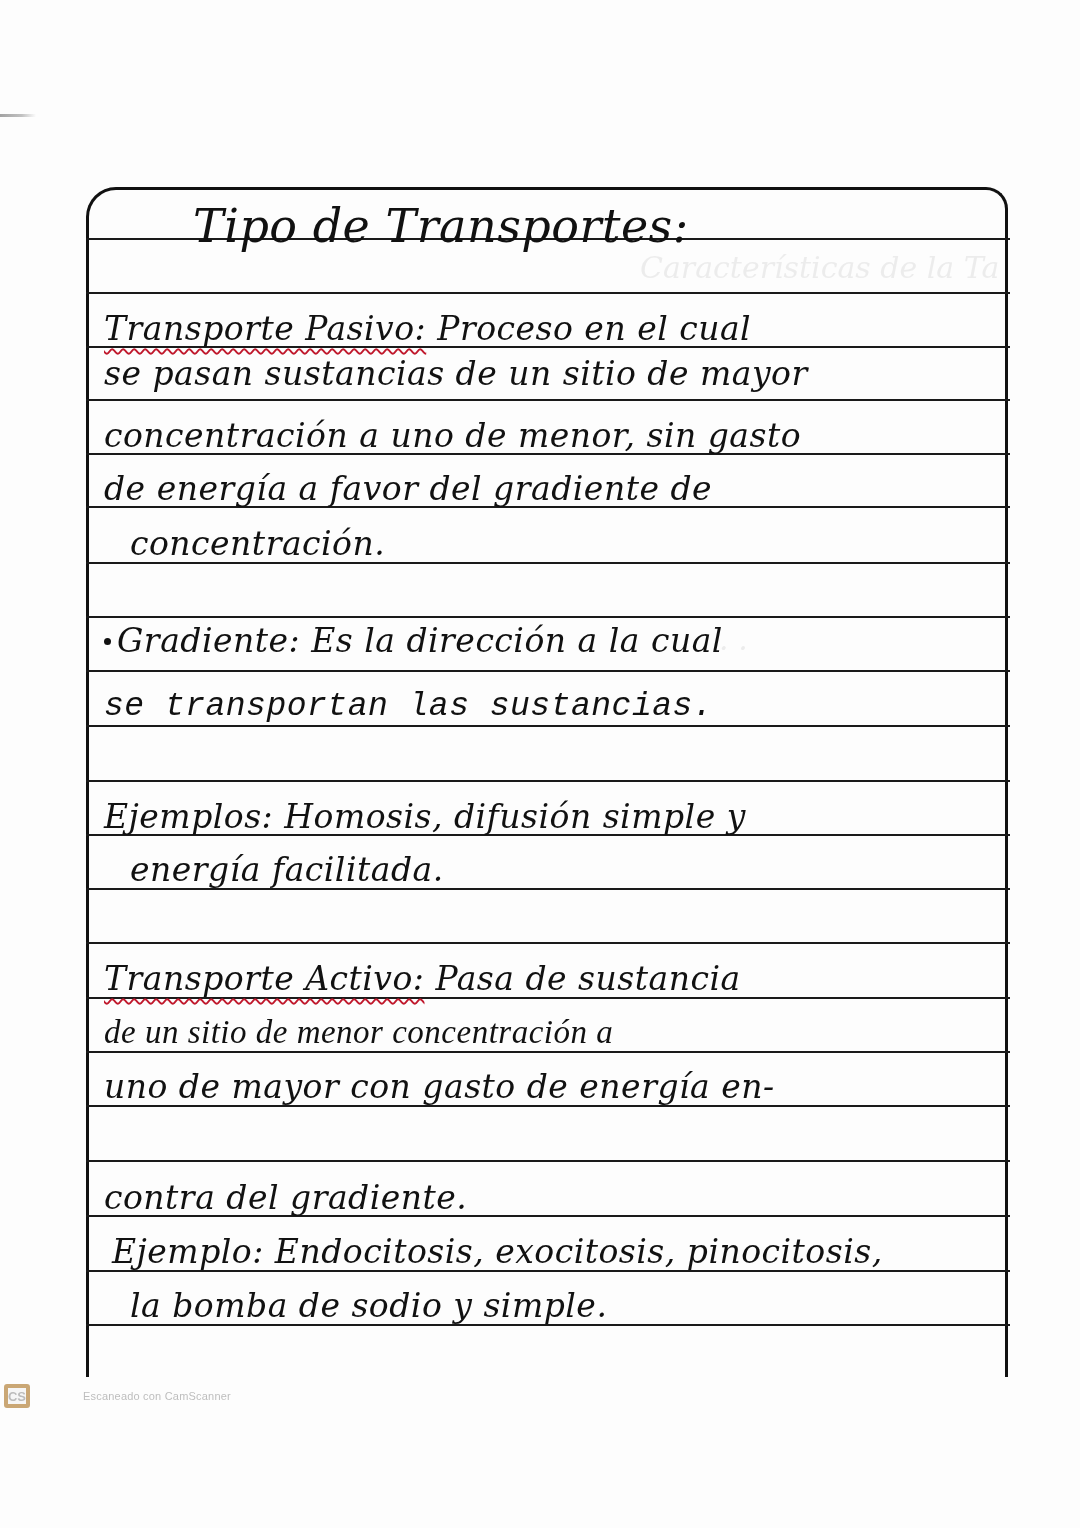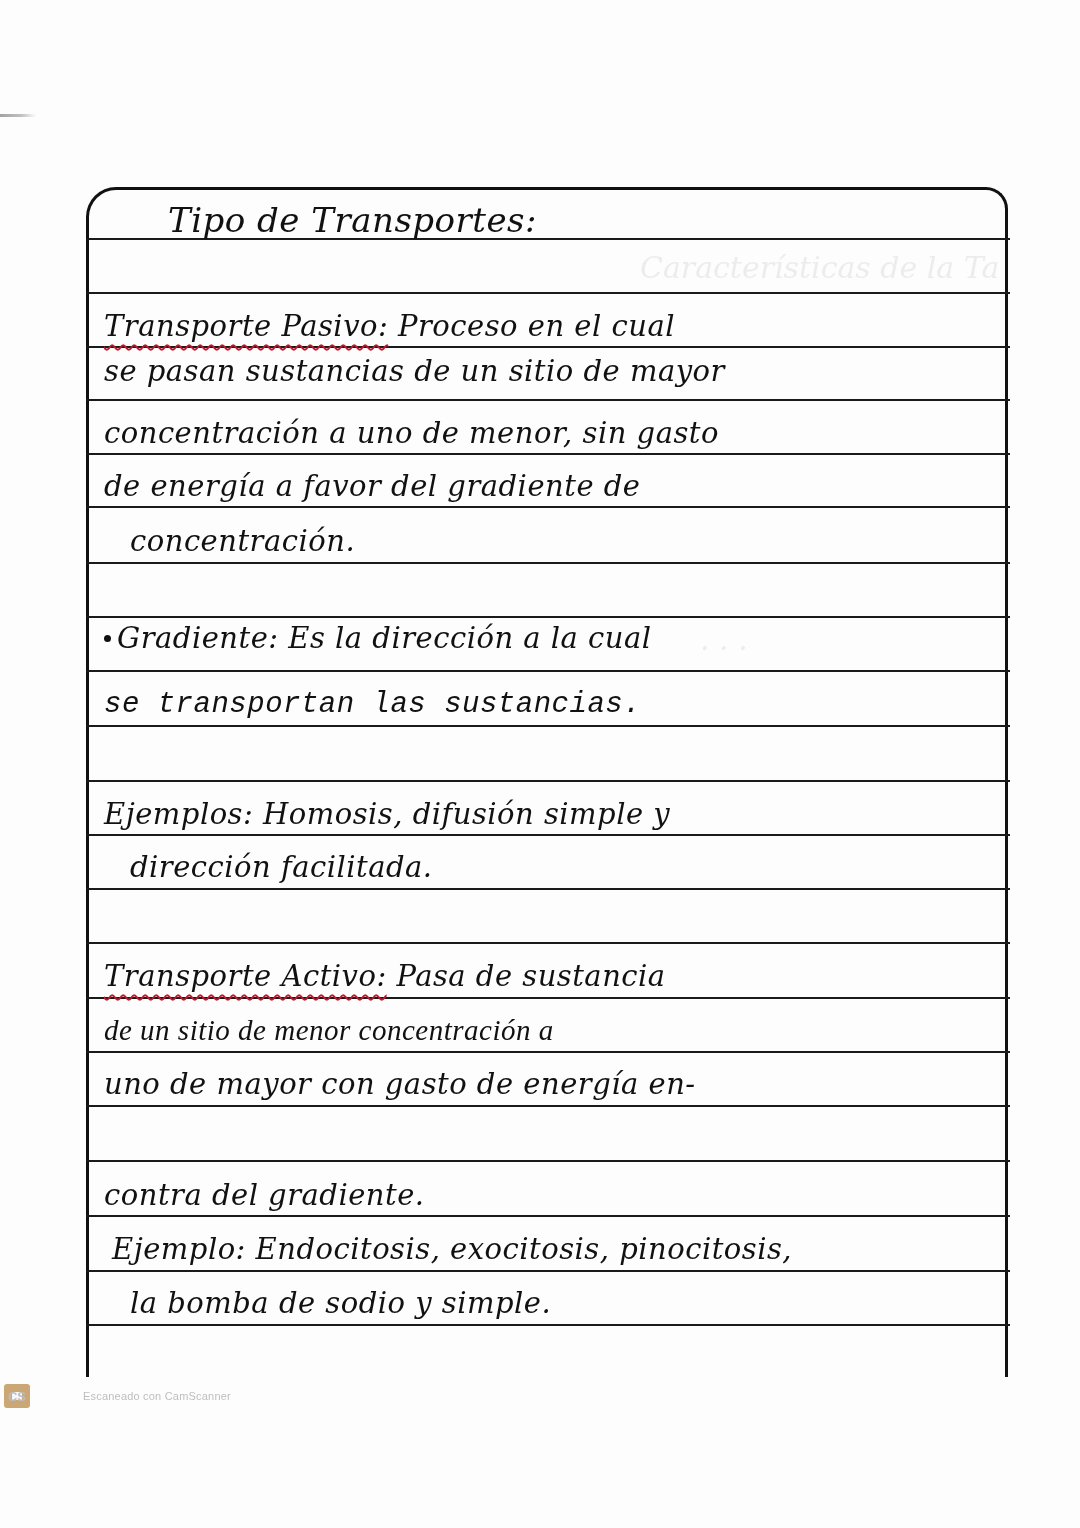--- a/index.html
+++ b/index.html
@@ -46,28 +46,28 @@
       left: 86px;
       width: 924px;
       height: 2px;
       background: #1a1a1a;
     }
     .line-text {
       position: absolute;
       left: 104px;
       font-family: "DejaVu Serif", serif;
       font-style: italic;
-      font-size: 29px;
+      font-size: 33px;
       color: #111;
       white-space: nowrap;
       letter-spacing: 0.5px;
       line-height: 1;
     }
     .line-text.indent-1 { left: 130px; }
-    .line-text.title { left: 168px; font-size: 34px; }
+    .line-text.title { left: 193px; font-size: 46px; }
     .wavy {
       text-decoration: underline wavy #c0182c;
       text-decoration-thickness: 2px;
       text-underline-offset: 8px;
     }
     .bullet {
       display: inline-block;
       width: 7px;
       height: 7px;
       border-radius: 50%;
@@ -82,21 +82,21 @@
       left: 4px;
       top: 1384px;
       display: flex;
       align-items: center;
       gap: 6px;
       opacity: 0.55;
     }
     .cs-badge {
       width: 26px;
       height: 24px;
-      border: 8px solid #a16207;
+      border: 4px solid #a16207;
       border-radius: 3px;
       box-sizing: border-box;
       display: flex;
       align-items: center;
       justify-content: center;
       font-family: "Liberation Sans", sans-serif;
       font-size: 13px;
       font-weight: bold;
       color: #888;
       background: #f2f2f2;
@@ -160,21 +160,21 @@
 <div class="line-text" style="top:419px;">concentración a uno de menor, sin gasto</div>
 <div class="line-text" style="top:472px;">de energía a favor del gradiente de</div>
 <div class="line-text indent-1" style="top:527px;">concentración.</div>
 
 <div class="line-text" style="top:624px;">
   <span class="bullet"></span><span>Gradiente: Es la dirección a la cual</span>
 </div>
 <div class="line-text" style="top:690px;font-family:Liberation Mono, monospace;">se transportan las sustancias.</div>
 
 <div class="line-text" style="top:800px;">Ejemplos: Homosis, difusión simple y</div>
-<div class="line-text indent-1" style="top:853px;">dirección facilitada.</div>
+<div class="line-text indent-1" style="top:853px;">energía facilitada.</div>
 
 <div class="line-text" style="top:962px;text-align:center;">
   <span class="wavy">Transporte Activo:</span><span> Pasa de sustancia</span>
 </div>
 <div class="line-text" style="top:1016px;font-family:Liberation Serif, serif;">de un sitio de menor concentración a</div>
 <div class="line-text" style="top:1070px;">uno de mayor con gasto de energía en-</div>
 <div class="line-text" style="top:1181px;">contra del gradiente.</div>
 
 <div class="line-text" style="top:1235px;margin-left:8px;">Ejemplo: Endocitosis, exocitosis, pinocitosis,</div>
 <div class="line-text indent-1" style="top:1289px;">la bomba de sodio y simple.</div>

